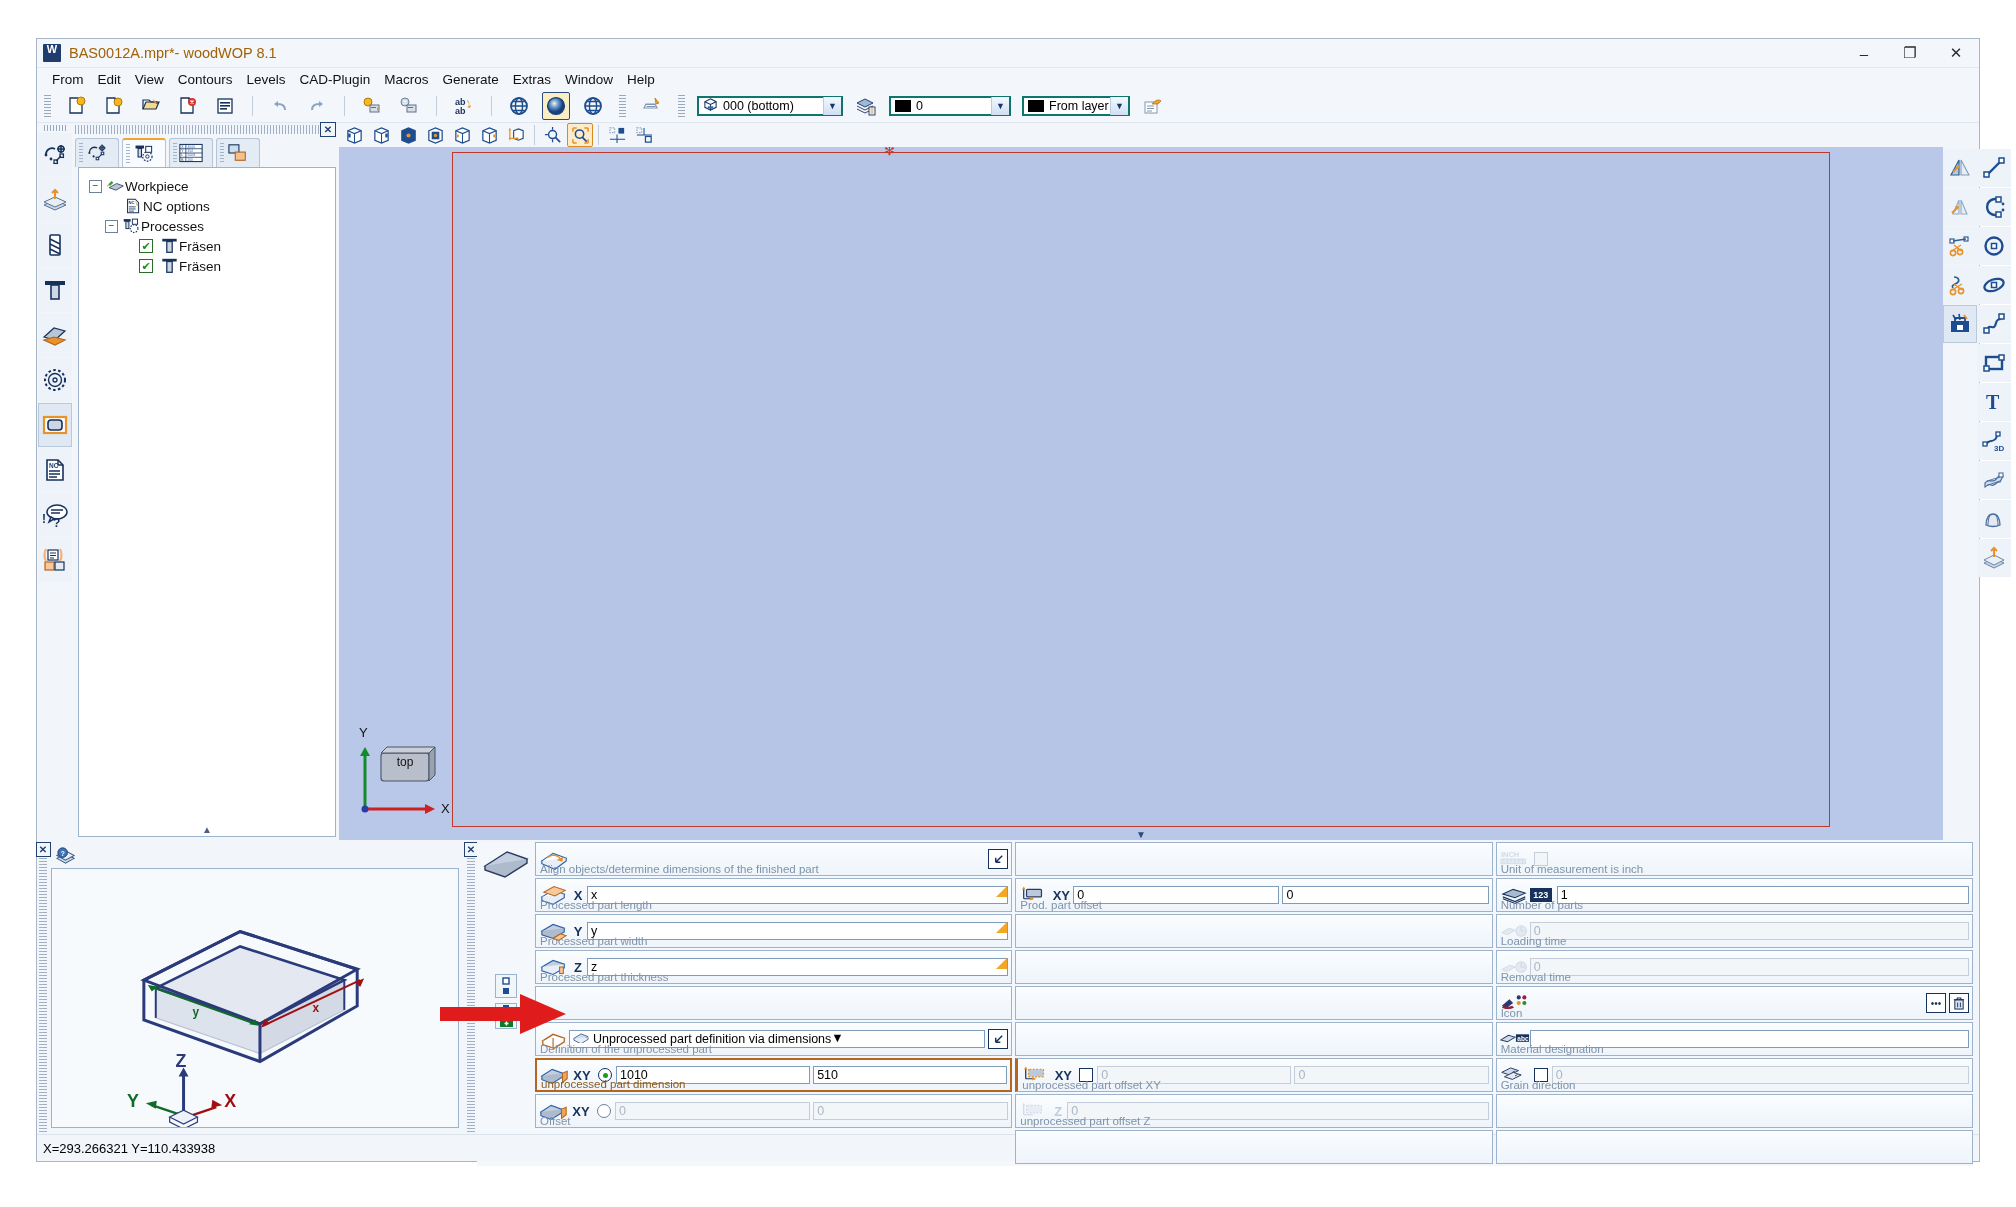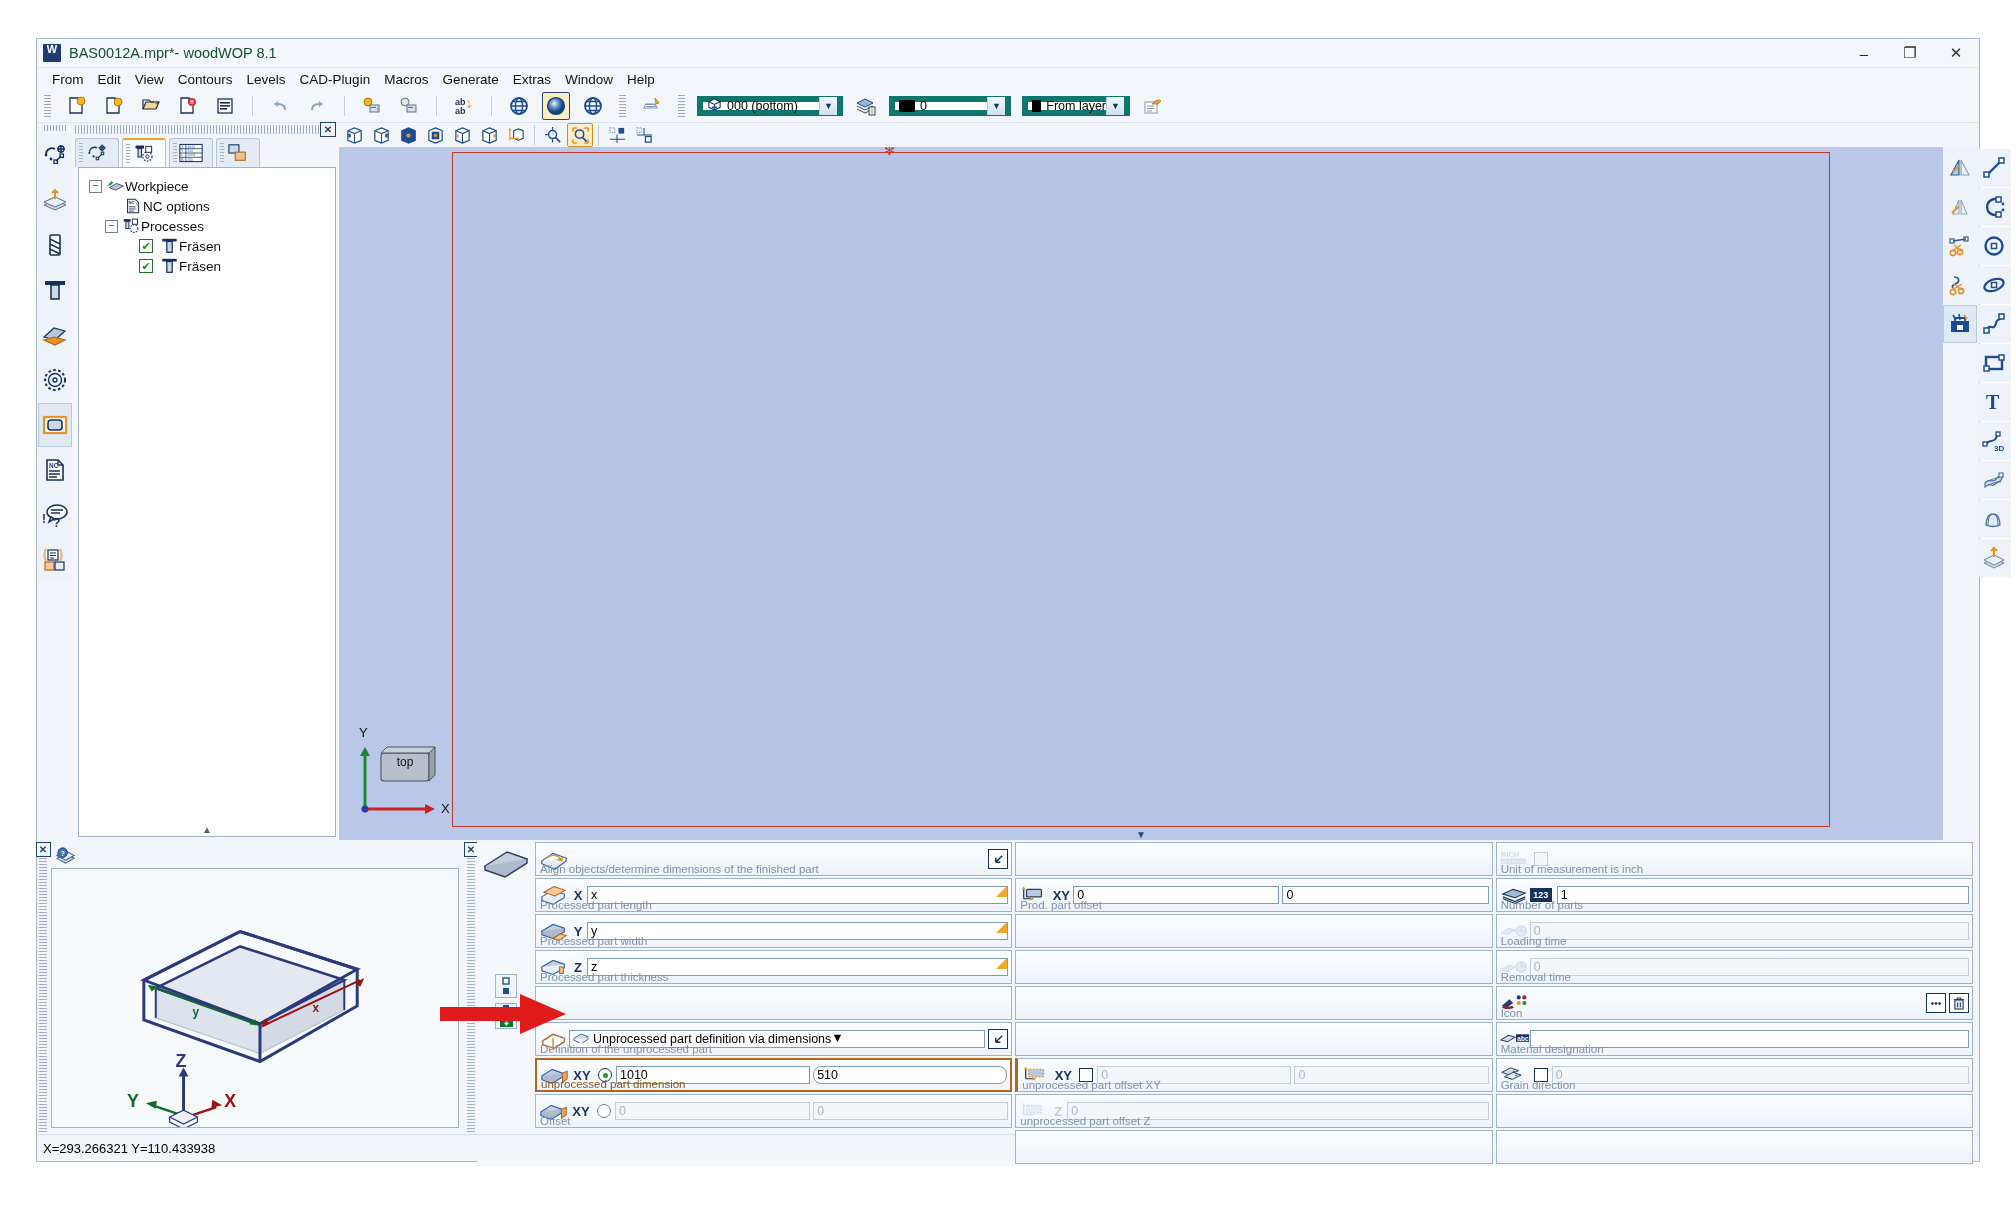--- a/index.html
+++ b/index.html
@@ -26,21 +26,21 @@
   }
   .titlebar .appicon{
     width:18px;height:18px;margin:0 8px 0 6px;
     background:#1f3c6e;border-radius:1px;
     position:relative;flex:0 0 18px;
   }
   .titlebar .appicon:after{
     content:"W";position:absolute;left:0;right:0;top:-1px;
     font-size:11px;color:#fff;text-align:center;font-weight:bold;
   }
-  .titlebar .ttl{font-size:14.5px;color:#14532d;white-space:nowrap;}
+  .titlebar .ttl{font-size:14.5px;color:#a16207;white-space:nowrap;}
   .titlebar .wbtns{margin-left:auto;display:flex;height:28px;}
   .titlebar .wbtn{
     width:46px;height:28px;display:flex;align-items:center;justify-content:center;
     font-size:15px;color:#2b2b2b;
   }
   
   .menubar{
     height:22px;flex:0 0 22px;display:flex;align-items:center;
     padding-left:8px;background:#f3f6fb;
   }
@@ -58,21 +58,21 @@
     background:repeating-linear-gradient(to bottom,#98a8bd 0 1px,transparent 1px 3px);
   }
   .tbtn{
     width:26px;height:26px;flex:0 0 26px;
     display:flex;align-items:center;justify-content:center;
     border:1px solid transparent;border-radius:2px;
   }
   .tbtn.sel{background:#fbeec4;border-color:#2c4a7c;}
   .tsep{width:1px;height:20px;background:#c3cedb;margin:0 4px;flex:0 0 1px;}
   .combo{
-    height:20px;border:6px solid #0f766e;background:#fff;
+    height:20px;border:2px solid #0f766e;background:#fff;
     display:flex;align-items:center;box-sizing:border-box;
     font-size:12.5px;color:#000;
   }
   .combo .cv{padding-left:4px;white-space:nowrap;overflow:hidden;display:flex;align-items:center;gap:5px;}
   .combo .arrow{
     margin-left:auto;width:17px;height:18px;flex:0 0 17px;
     background:linear-gradient(#f4f8fd,#cfe0f3);
     border-left:1px solid #b8cde3;
     display:flex;align-items:center;justify-content:center;
     font-size:9px;color:#13386b;
@@ -1121,21 +1121,21 @@
                     <path d="M2 12L13 5l11 4-11 7z" fill="#c3cfdf" stroke="#2b5fa8" stroke-width="1.2"></path>
                     <path d="M2 12v4l11 4 11-7v-4" fill="#aebbcd" stroke="#2b5fa8" stroke-width="1.2"></path>
                     <path d="M24 9l5-2v8l-5 4z" fill="#f0a45a" stroke="#b5651d" stroke-width="1.1"></path>
                   </svg>
               </div>
               <div class="axl xy">XY</div>
               <div class="radio on"></div>
               <div class="fld" style="flex:1 1 50%;margin-right:3px;">
                 <span>1010</span>
               </div>
-              <div class="fld" style="flex:1 1 50%;border-radius:8px;">
+              <div class="fld" style="flex:1 1 50%;">
                 <span>510</span>
               </div>
               <div class="plabel">unprocessed part dimension</div>
             </div>
 
             <div class="prow">
               <div class="picon">
                 <svg width="30" height="22" viewBox="0 0 32 22">
                     <path d="M2 12L13 5l11 4-11 7z" fill="#c3cfdf" stroke="#2b5fa8" stroke-width="1.2"></path>
                     <path d="M2 12v4l11 4 11-7v-4" fill="#aebbcd" stroke="#2b5fa8" stroke-width="1.2"></path>

